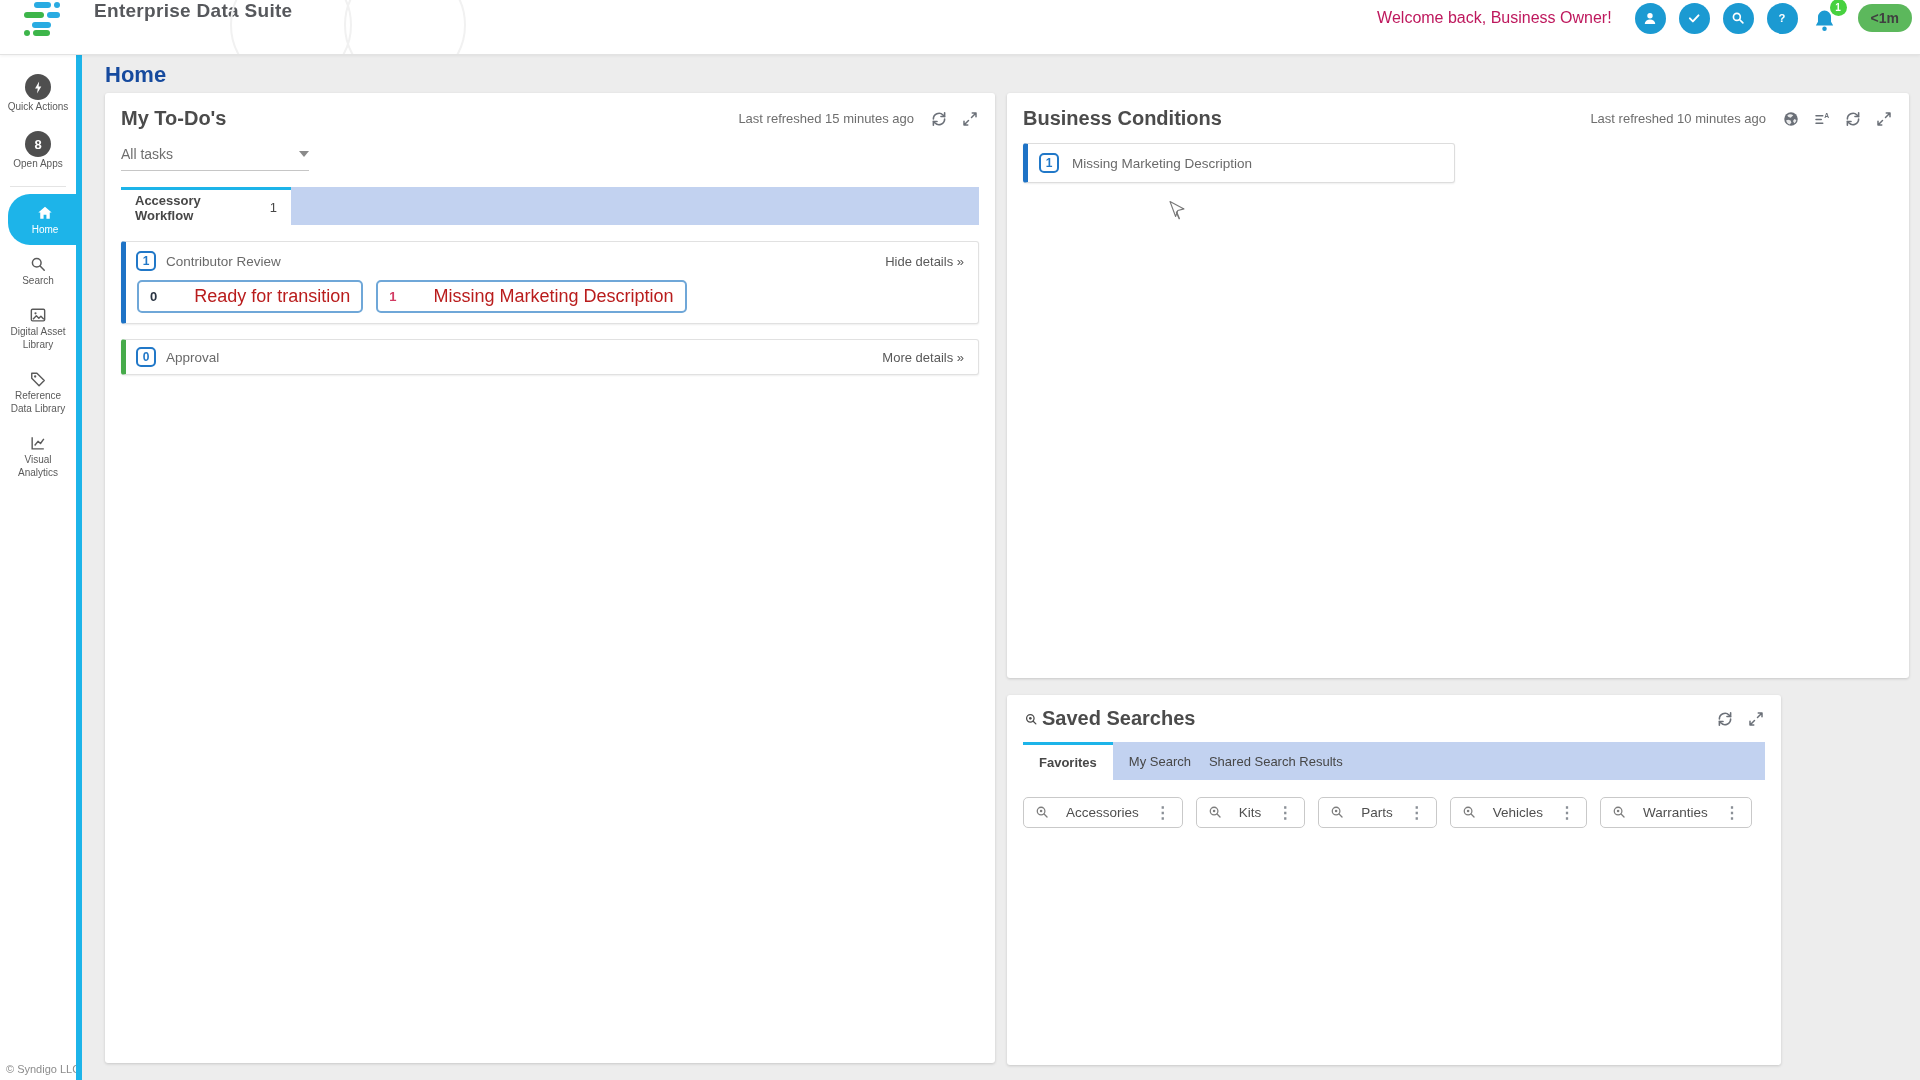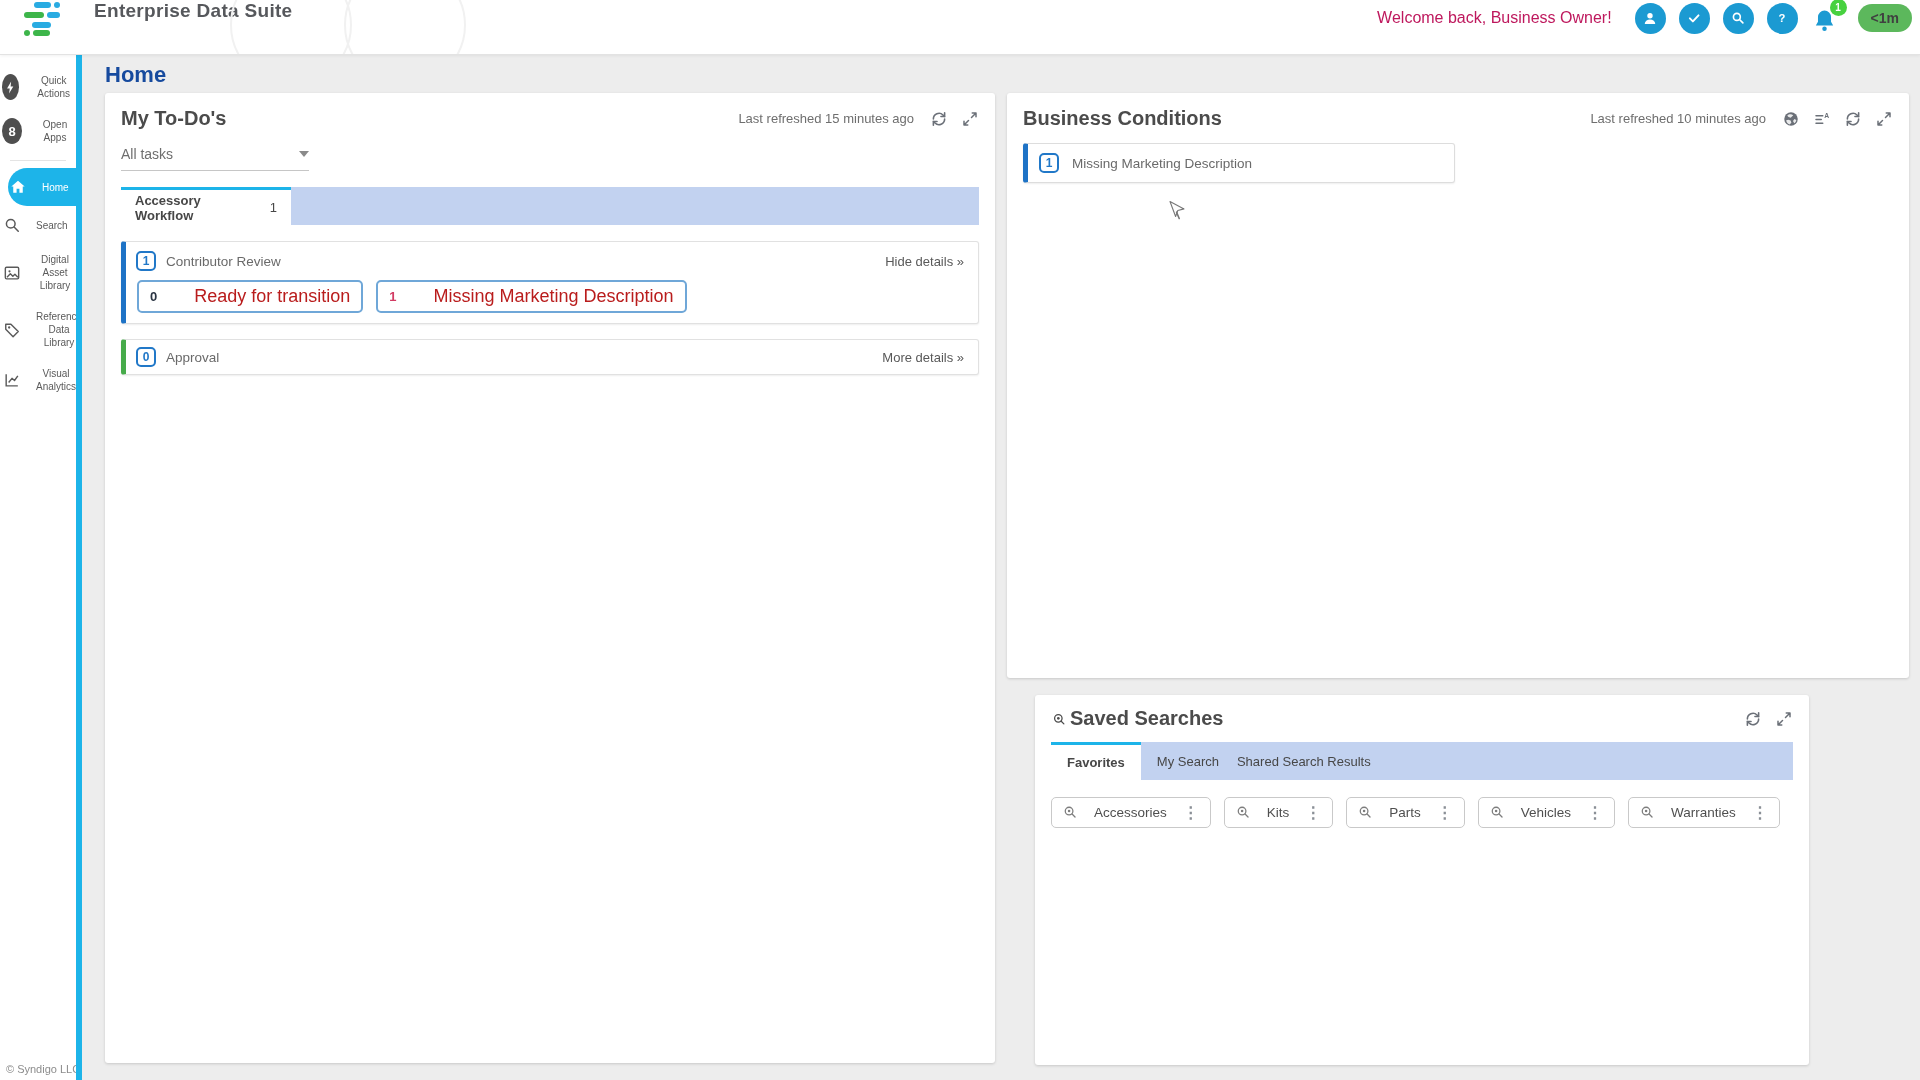--- a/index.html
+++ b/index.html
@@ -27,41 +27,41 @@
   .bell-btn svg { width: 27px; height: 27px; margin-top: 5px; }
   .nbadge { position: absolute; top: -1px; right: -2px; min-width: 17px; height: 17px; border-radius: 50%;
             background: var(--badge-green, #47d13f); color: #fff; font-size: 10px; font-weight: 700;
             display: flex; align-items: center; justify-content: center; }
   .session-pill { background: var(--pill-green, #5cb85c); color: #404040; font-size: 14px; font-weight: 600;
             border-radius: 15px; padding: 6px 13px; cursor: pointer; }
 
   
   .sidebar { position: absolute; top: 55px; left: 0; width: 76px; height: 1025px; background: #fff; z-index: 20; }
   .accent-strip { position: absolute; top: 55px; left: 76px; width: 6px; height: 1025px; background: var(--accent, #1db4e9); z-index: 20; }
-  .sb-item { display: flex; flex-direction: row; align-items: center; gap: 14px; padding: 9px 2px; cursor: pointer; }
+  .sb-item { display: flex; flex-direction: column; align-items: center; gap: 0; padding: 9px 2px; cursor: pointer; }
   .sb-item .lbl { font-size: 10px; color: #5a5a5a; text-align: center; line-height: 1.3; white-space: pre-line; }
   .sb-circle { width: 26px; height: 26px; border-radius: 50%; background: #4f4f4f; display: flex; align-items: center; justify-content: center; }
   .sb-circle svg { width: 15px; height: 15px; }
   .sb-circle .num { color: #fff; font-size: 13px; font-weight: 700; }
   .sb-top { padding-top: 10px; }
   .sb-divider { border-top: 1px solid #e4e4e4; margin: 7px 10px; }
   .sb-item .ico { color: #5a5a5a; display: flex; }
   .sb-item .ico svg { width: 20px; height: 20px; }
   .sb-item.active { background: var(--accent, #1db4e9); margin-left: 8px; width: 74px; border-radius: 22px 0 0 22px; padding: 9px 0; }
   .sb-item.active .lbl, .sb-item.active .ico { color: #fff; }
   .copyright { position: absolute; bottom: 5px; left: 6px; font-size: 11px; color: #8c8c8c; white-space: nowrap; }
 
   
   .main { position: absolute; top: 55px; left: 82px; width: 1838px; height: 1025px; background: #ededed; }
   .page-title { position: absolute; left: 23px; top: 7px; font-size: 22px; font-weight: 700; color: var(--brand-blue, #164a9e); }
 
   .panel { position: absolute; background: #fff; border-radius: 3px; box-shadow: 0 1px 3px rgba(0,0,0,.16); }
   .panel-todos { left: 23px; top: 38px; width: 890px; height: 970px; padding: 14px 16px; }
   .panel-bc    { left: 925px; top: 38px; width: 902px; height: 585px; padding: 14px 16px; }
-  .panel-ss    { left: 925px; top: 640px; width: 774px; height: 370px; padding: 12px 16px; margin-left: 28px; }
+  .panel-ss    { left: 925px; top: 640px; width: 774px; height: 370px; padding: 12px 16px; }
 
   .panel-head { display: flex; align-items: center; }
   .panel-title { font-size: 20px; font-weight: 700; color: #4b4b4b; display: flex; align-items: center; gap: 3px; }
   .panel-title .ticon { display: flex; color: #4b4b4b; }
   .panel-title .ticon svg { width: 16px; height: 16px; }
   .head-right { margin-left: auto; display: flex; align-items: center; gap: 13px; }
   .refreshed { font-size: 13px; color: #6e6e6e; margin-right: 3px; }
   .icon-btn { background: none; border: none; padding: 0; cursor: pointer; color: #6b7078; display: flex; }
   .icon-btn svg { width: 18px; height: 18px; }
 

